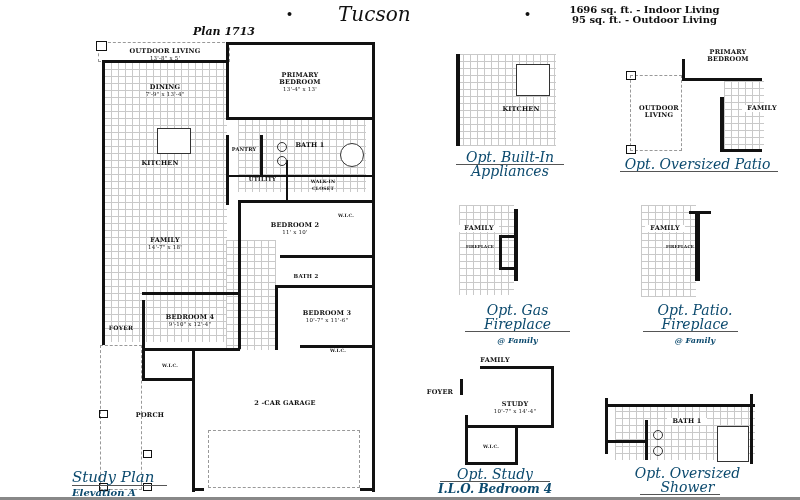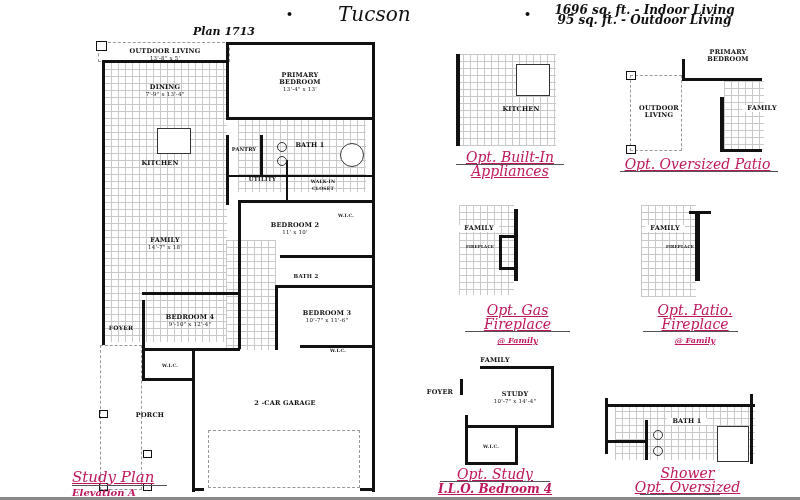--- a/index.html
+++ b/index.html
@@ -1,23 +1,23 @@
 <!DOCTYPE html>
 <html><head>
 <meta charset="utf-8">
 <style>
   html,body{margin:0;padding:0;background:#fff;}
   body{width:800px;height:500px;position:relative;overflow:hidden;font-family:"DejaVu Serif",serif;color:#111;}
   .abs{position:absolute;}
   .hdr{font-style:italic;font-weight:bold;font-size:11px;}
   .title{font-style:italic;font-size:20px;font-family:"DejaVu Serif",serif;}
-  .sqft{font-style:italic;font-weight:bold;font-size:12px;line-height:10px;text-align:center;}
+  .sqft{font-weight:bold;font-size:10px;line-height:10px;text-align:center;}
   .lbl{position:absolute;font-family:"DejaVu Serif",serif;font-size:6.5px;font-weight:bold;text-align:center;line-height:7px;letter-spacing:0.2px;white-space:nowrap;}
   .dim{font-weight:normal;font-size:5.5px;}
-  .cap{position:absolute;font-family:"DejaVu Serif",serif;font-style:italic;font-size:14px;text-align:center;line-height:14px;color:#be185d;white-space:nowrap;text-decoration:underline;}
+  .cap{position:absolute;font-family:"DejaVu Serif",serif;font-style:italic;font-size:14px;text-align:center;line-height:14px;color:#0c4a6e;white-space:nowrap;}
   .cap-sub{font-size:9px;font-weight:bold;}
   .grid{background-image:linear-gradient(#c9c9c9 1px,transparent 1px),linear-gradient(90deg,#c9c9c9 1px,transparent 1px);background-size:7px 7px;}
   .wall{position:absolute;background:#111;}
   .thin{position:absolute;border:1px solid #333;}
   .dash{position:absolute;border:1px dashed #999;}
   .rule{position:absolute;height:1px;background:#555;}
   .bottombar{position:absolute;left:0;top:497px;width:800px;height:3px;background:#888;}
 </style>
 </head>
 <body>
@@ -192,21 +192,21 @@
 <div class="abs" style="left:420px;top:355px;width:150px;height:145px;">
   <div class="lbl" style="left:50px;top:2px;width:50px;">FAMILY</div>
   <div class="wall" style="left:60px;top:11px;width:74px;height:3px;"></div>
   <div class="wall" style="left:131px;top:11px;width:3px;height:62px;"></div>
   <div class="wall" style="left:40px;top:24px;width:3px;height:16px;"></div>
   <div class="wall" style="left:45px;top:60px;width:3px;height:50px;"></div>
   <div class="wall" style="left:45px;top:70px;width:89px;height:3px;"></div>
   <div class="wall" style="left:45px;top:107px;width:52px;height:3px;"></div>
   <div class="wall" style="left:95px;top:73px;width:3px;height:37px;"></div>
   <div class="lbl" style="left:0;top:34px;width:40px;">FOYER</div>
-  <div class="lbl" style="left:60px;top:36px;width:70px;text-align:center;">
+  <div class="lbl" style="left:60px;top:46px;width:70px;text-align:center;">
       <div>STUDY</div>
       <div class="dim">10'-7" x 14'-4"</div>
     </div>
   <div class="lbl" style="left:56px;top:88px;width:30px;font-size:4.5px;">W.I.C.</div>
   <div class="cap" style="left:0;top:112px;width:150px;">Opt. Study</div>
   <div class="rule" style="left:20px;top:126px;width:110px;"></div>
   <div class="cap cap-sub" style="left:0;top:127px;width:150px;font-size:12px;">I.L.O.  Bedroom 4</div>
 </div>
 
 <div class="abs" style="left:595px;top:390px;width:185px;height:110px;">
@@ -214,19 +214,19 @@
   <div class="wall" style="left:10px;top:8px;width:3px;height:56px;"></div>
   <div class="wall" style="left:10px;top:14px;width:150px;height:3px;"></div>
   <div class="wall" style="left:155px;top:4px;width:3px;height:70px;"></div>
   <div class="wall" style="left:50px;top:30px;width:3px;height:40px;"></div>
   <div class="wall" style="left:10px;top:50px;width:40px;height:3px;"></div>
   <div class="thin" style="left:122px;top:36px;width:30px;height:34px;background:#fff;"></div>
   <div class="abs" style="left:58px;top:40px;width:8px;height:8px;border:1px solid #333;border-radius:50%;"></div>
   <div class="abs" style="left:58px;top:56px;width:8px;height:8px;border:1px solid #333;border-radius:50%;"></div>
   <div class="lbl" style="left:72px;top:28px;width:40px;background:#fff;">BATH 1</div>
   <div class="cap" style="left:5px;top:76px;width:175px;">
+    <div>Opt. Oversized</div>
     <div>Shower</div>
-    <div>Opt. Oversized</div>
   </div>
   <div class="rule" style="left:45px;top:104px;width:80px;"></div>
 </div>
 
 <div class="bottombar"></div>
 
 </body></html>

